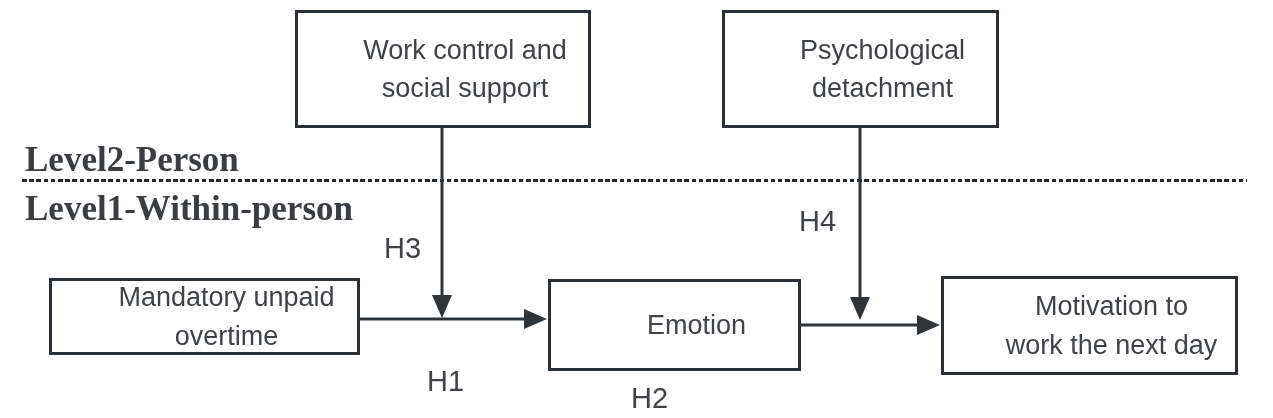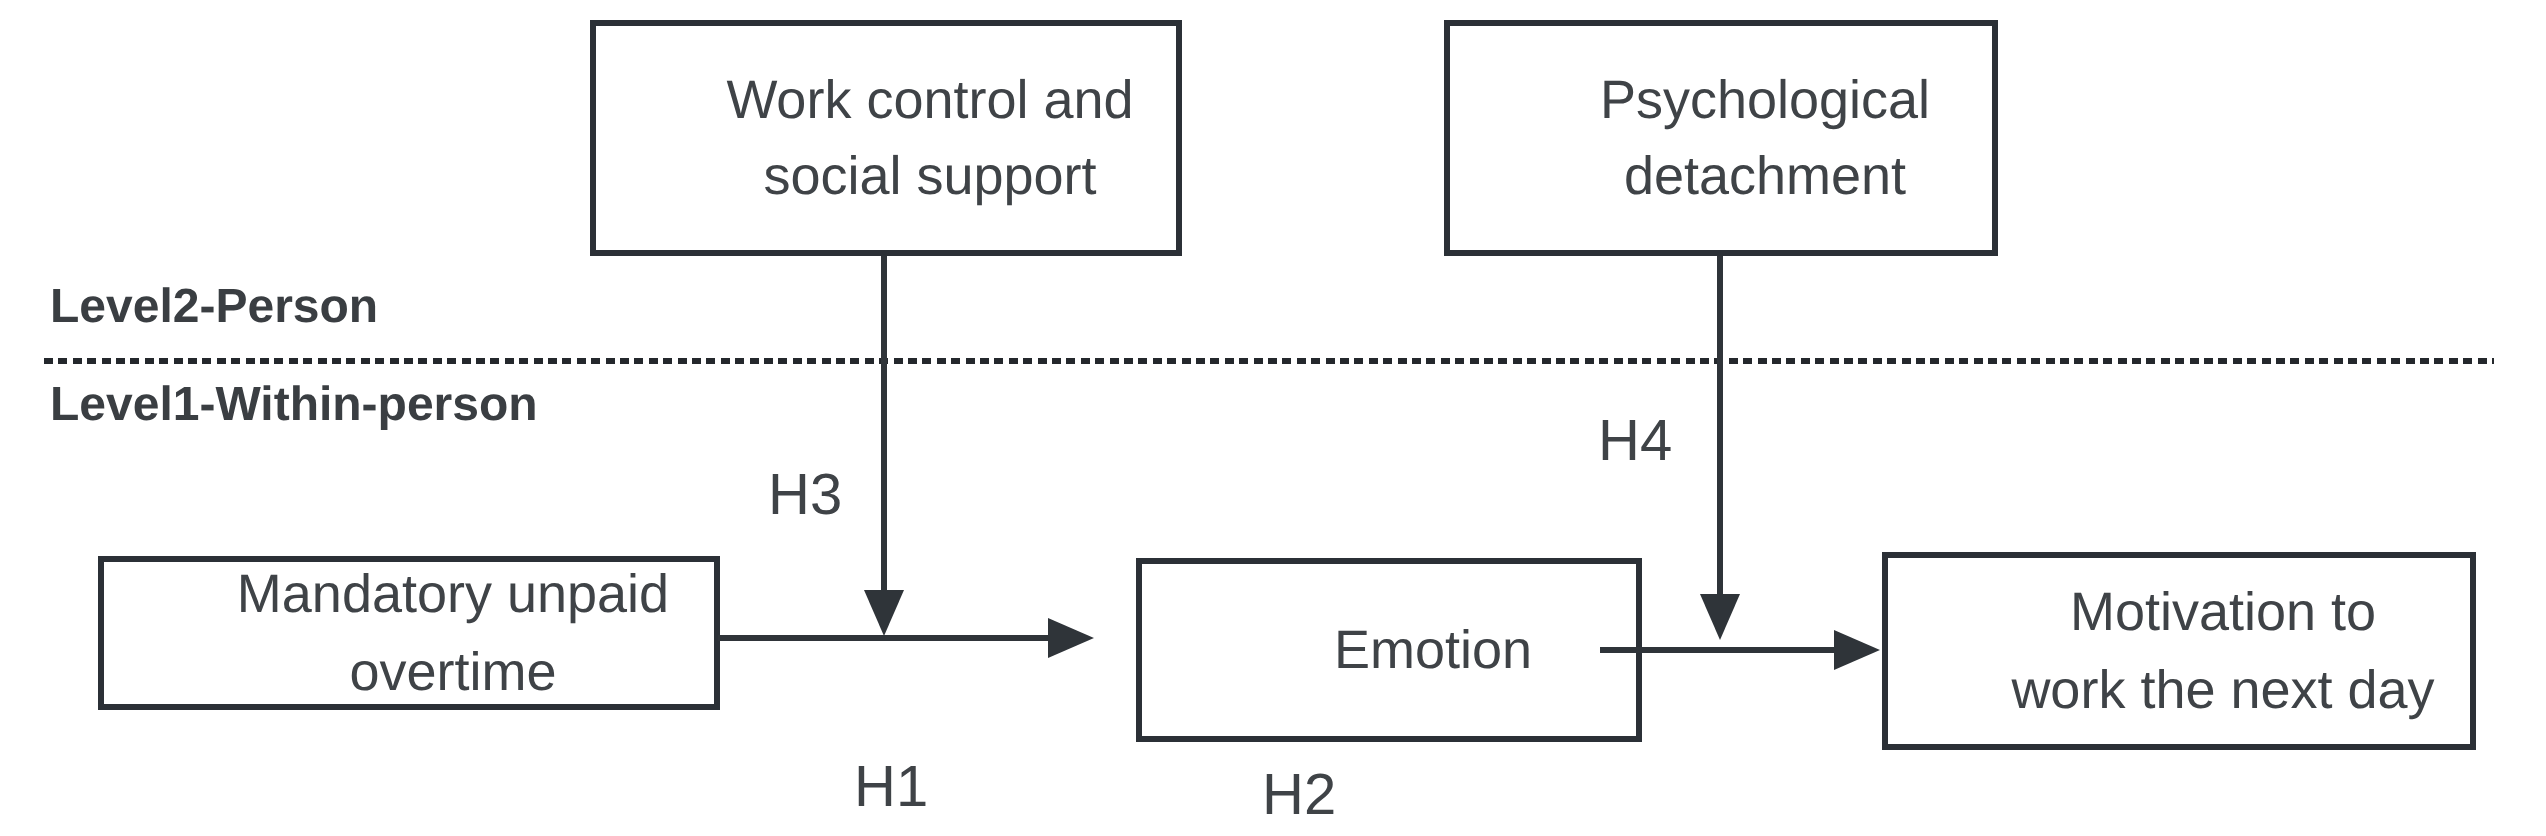--- a/index.html
+++ b/index.html
@@ -19,42 +19,43 @@
     align-items:center;justify-content:center;
     text-align:center;
     font-size:27px;line-height:1.42;
     color:#3f4347;
     padding-left:44px;
   }
   .box span{display:block;white-space:nowrap;}
   #box-work-control{left:295px;top:10px;width:296px;height:118px;}
   #box-psych{left:722px;top:10px;width:277px;height:118px;}
   #box-mandatory{left:49px;top:278px;width:311px;height:77px;}
-  #box-emotion{left:568px;top:279px;width:253px;height:92px;}
+  #box-emotion{left:548px;top:279px;width:253px;height:92px;}
   #box-motivation{left:941px;top:276px;width:297px;height:99px;align-items:center;}
 
   .level-label{
     position:absolute;
     font-weight:bold;
-    font-size:24px;
+    font-size:35px;
     color:#3a3e42;
     white-space:nowrap;
+    font-family:Liberation Serif, serif;
   }
   #level2-label{left:25px;top:140px;}
   #level1-label{left:25px;top:189px;}
 
   .h-label{
     position:absolute;
     font-size:29px;
     color:#3f4347;
     white-space:nowrap;
   }
   #h3-label{left:384px;top:208px;margin-top:24px;}
   #h4-label{left:799px;top:205px;}
-  #h1-label{left:427px;top:378px;}
+  #h1-label{left:427px;top:365px;}
   #h2-label{left:631px;top:382px;}
 
   #level-divider{
     position:absolute;
     left:22px;top:179px;
     width:1225px;height:3px;
     background:repeating-linear-gradient(90deg,#24282c 0 4.5px,transparent 4.5px 7.2px);
   }
   #arrow-layer{
     position:absolute;left:0;top:0;width:1273px;height:418px;

